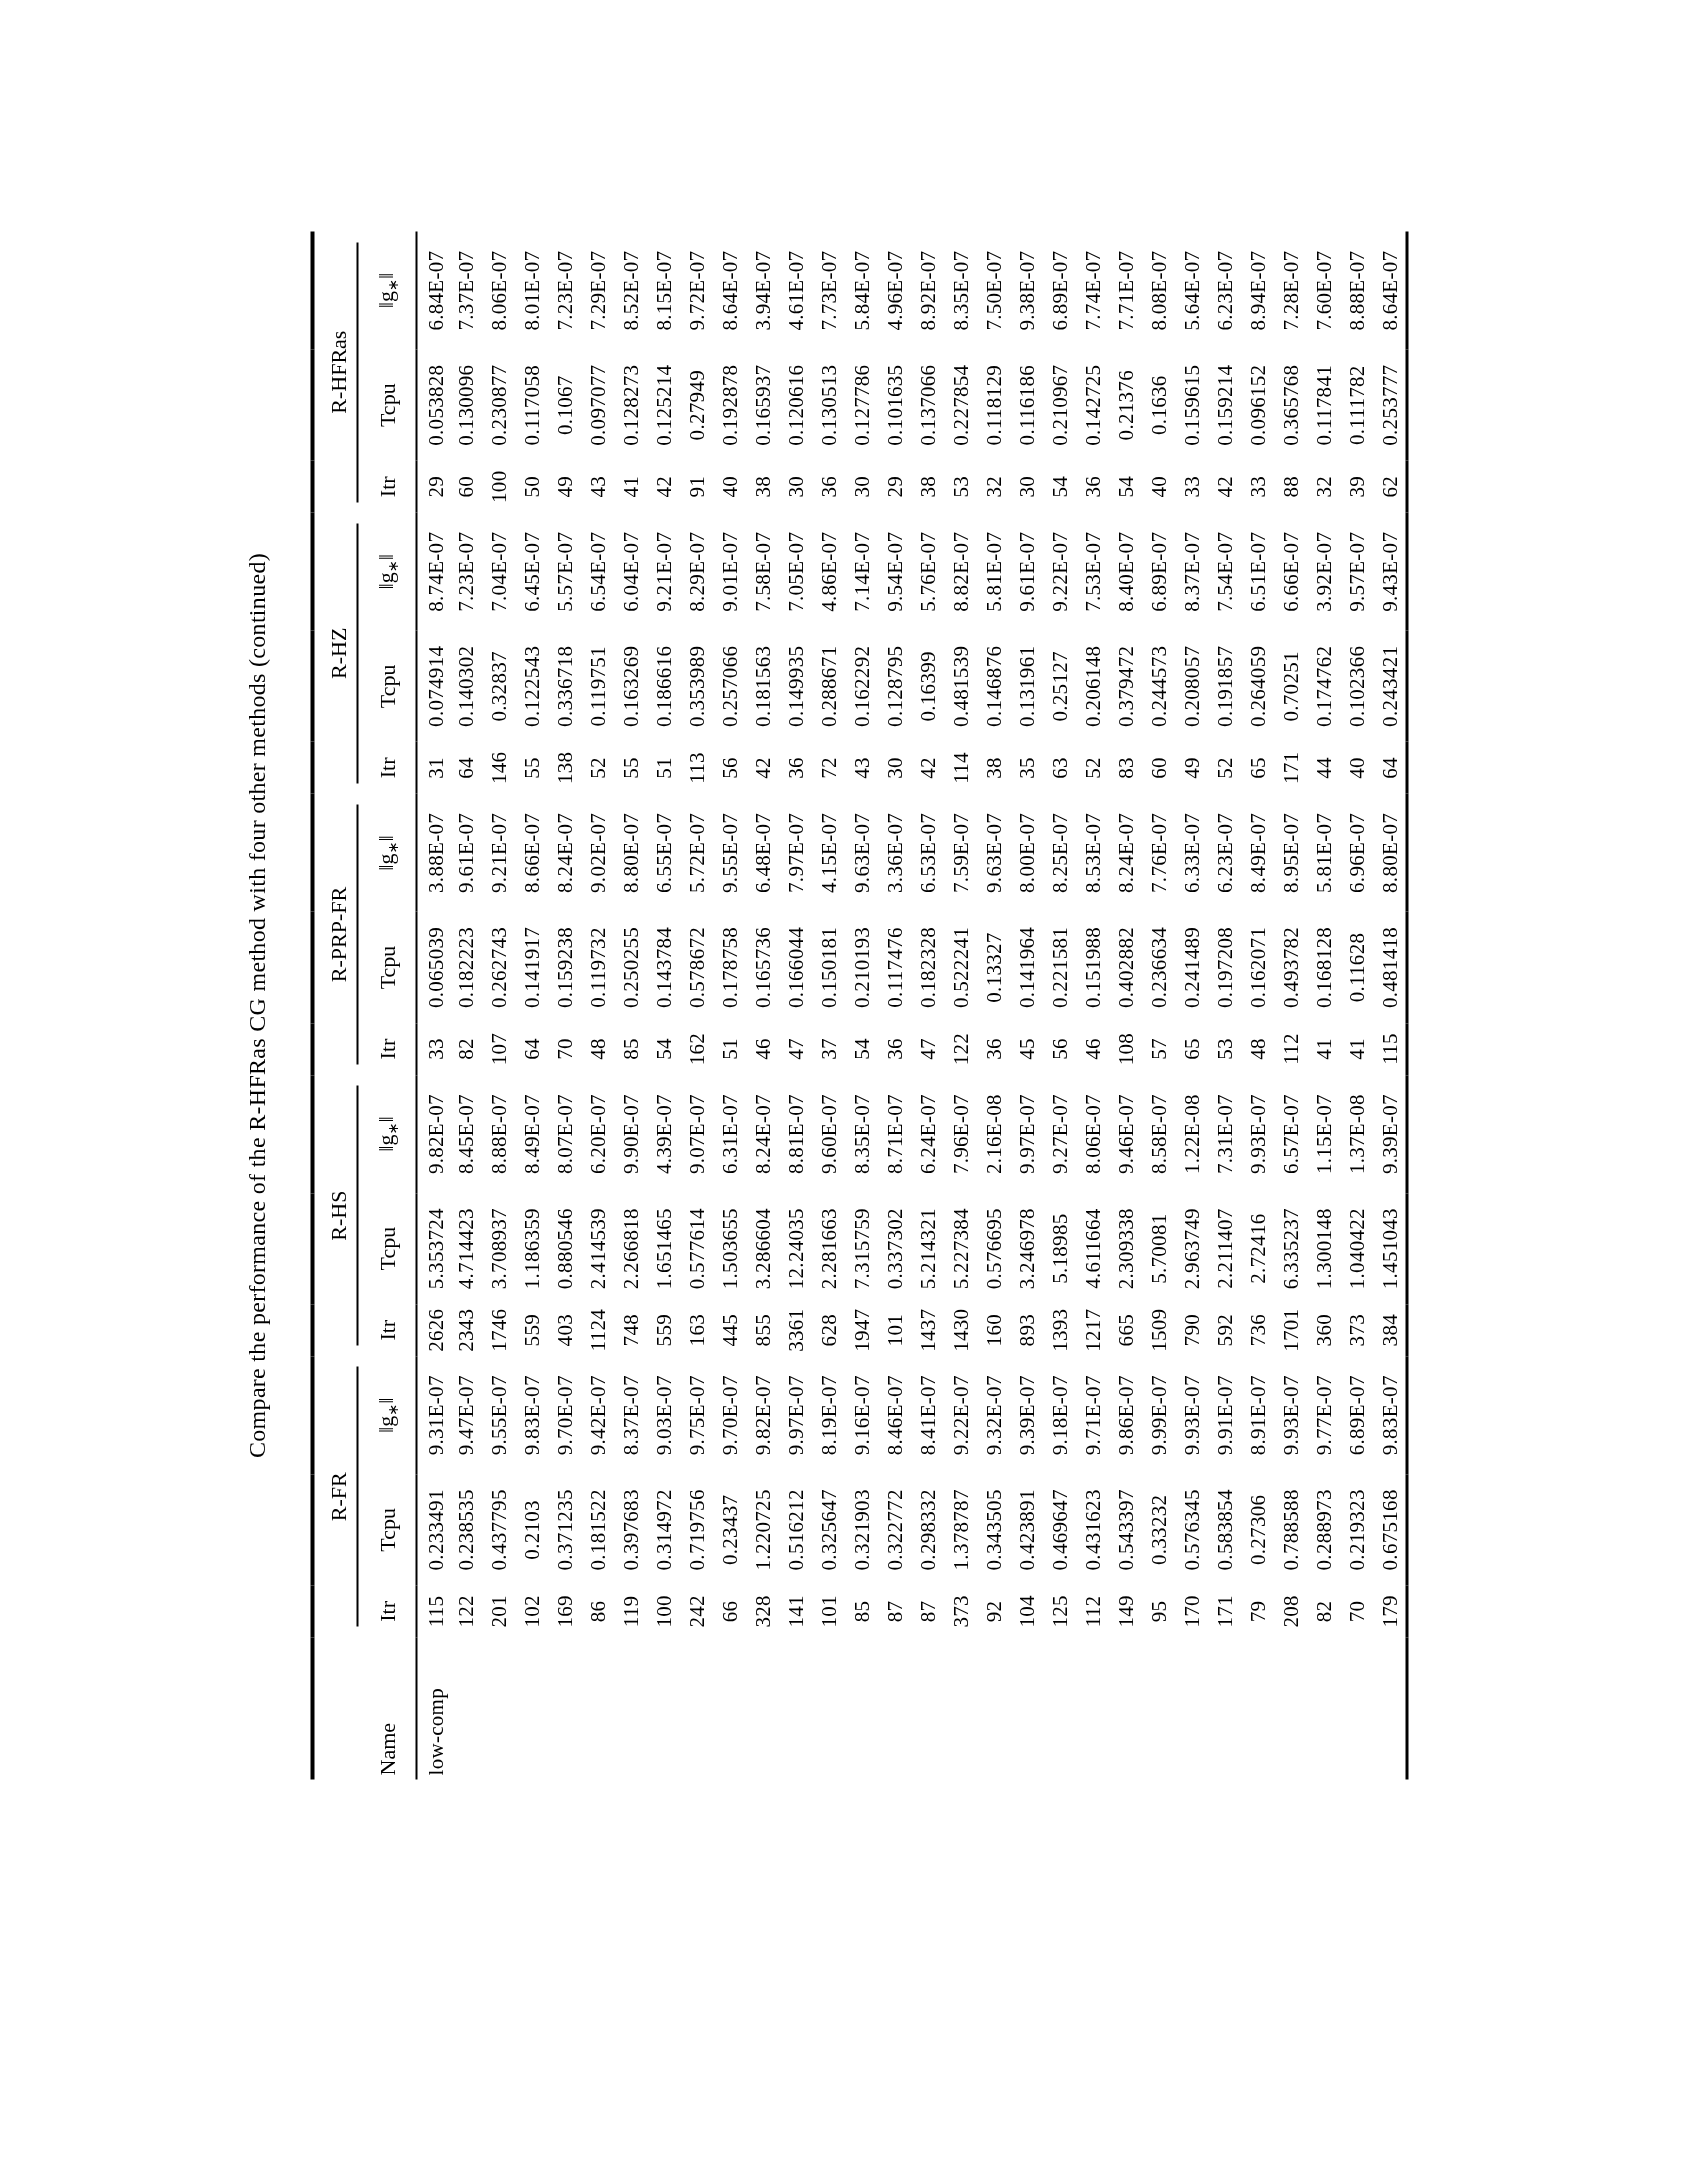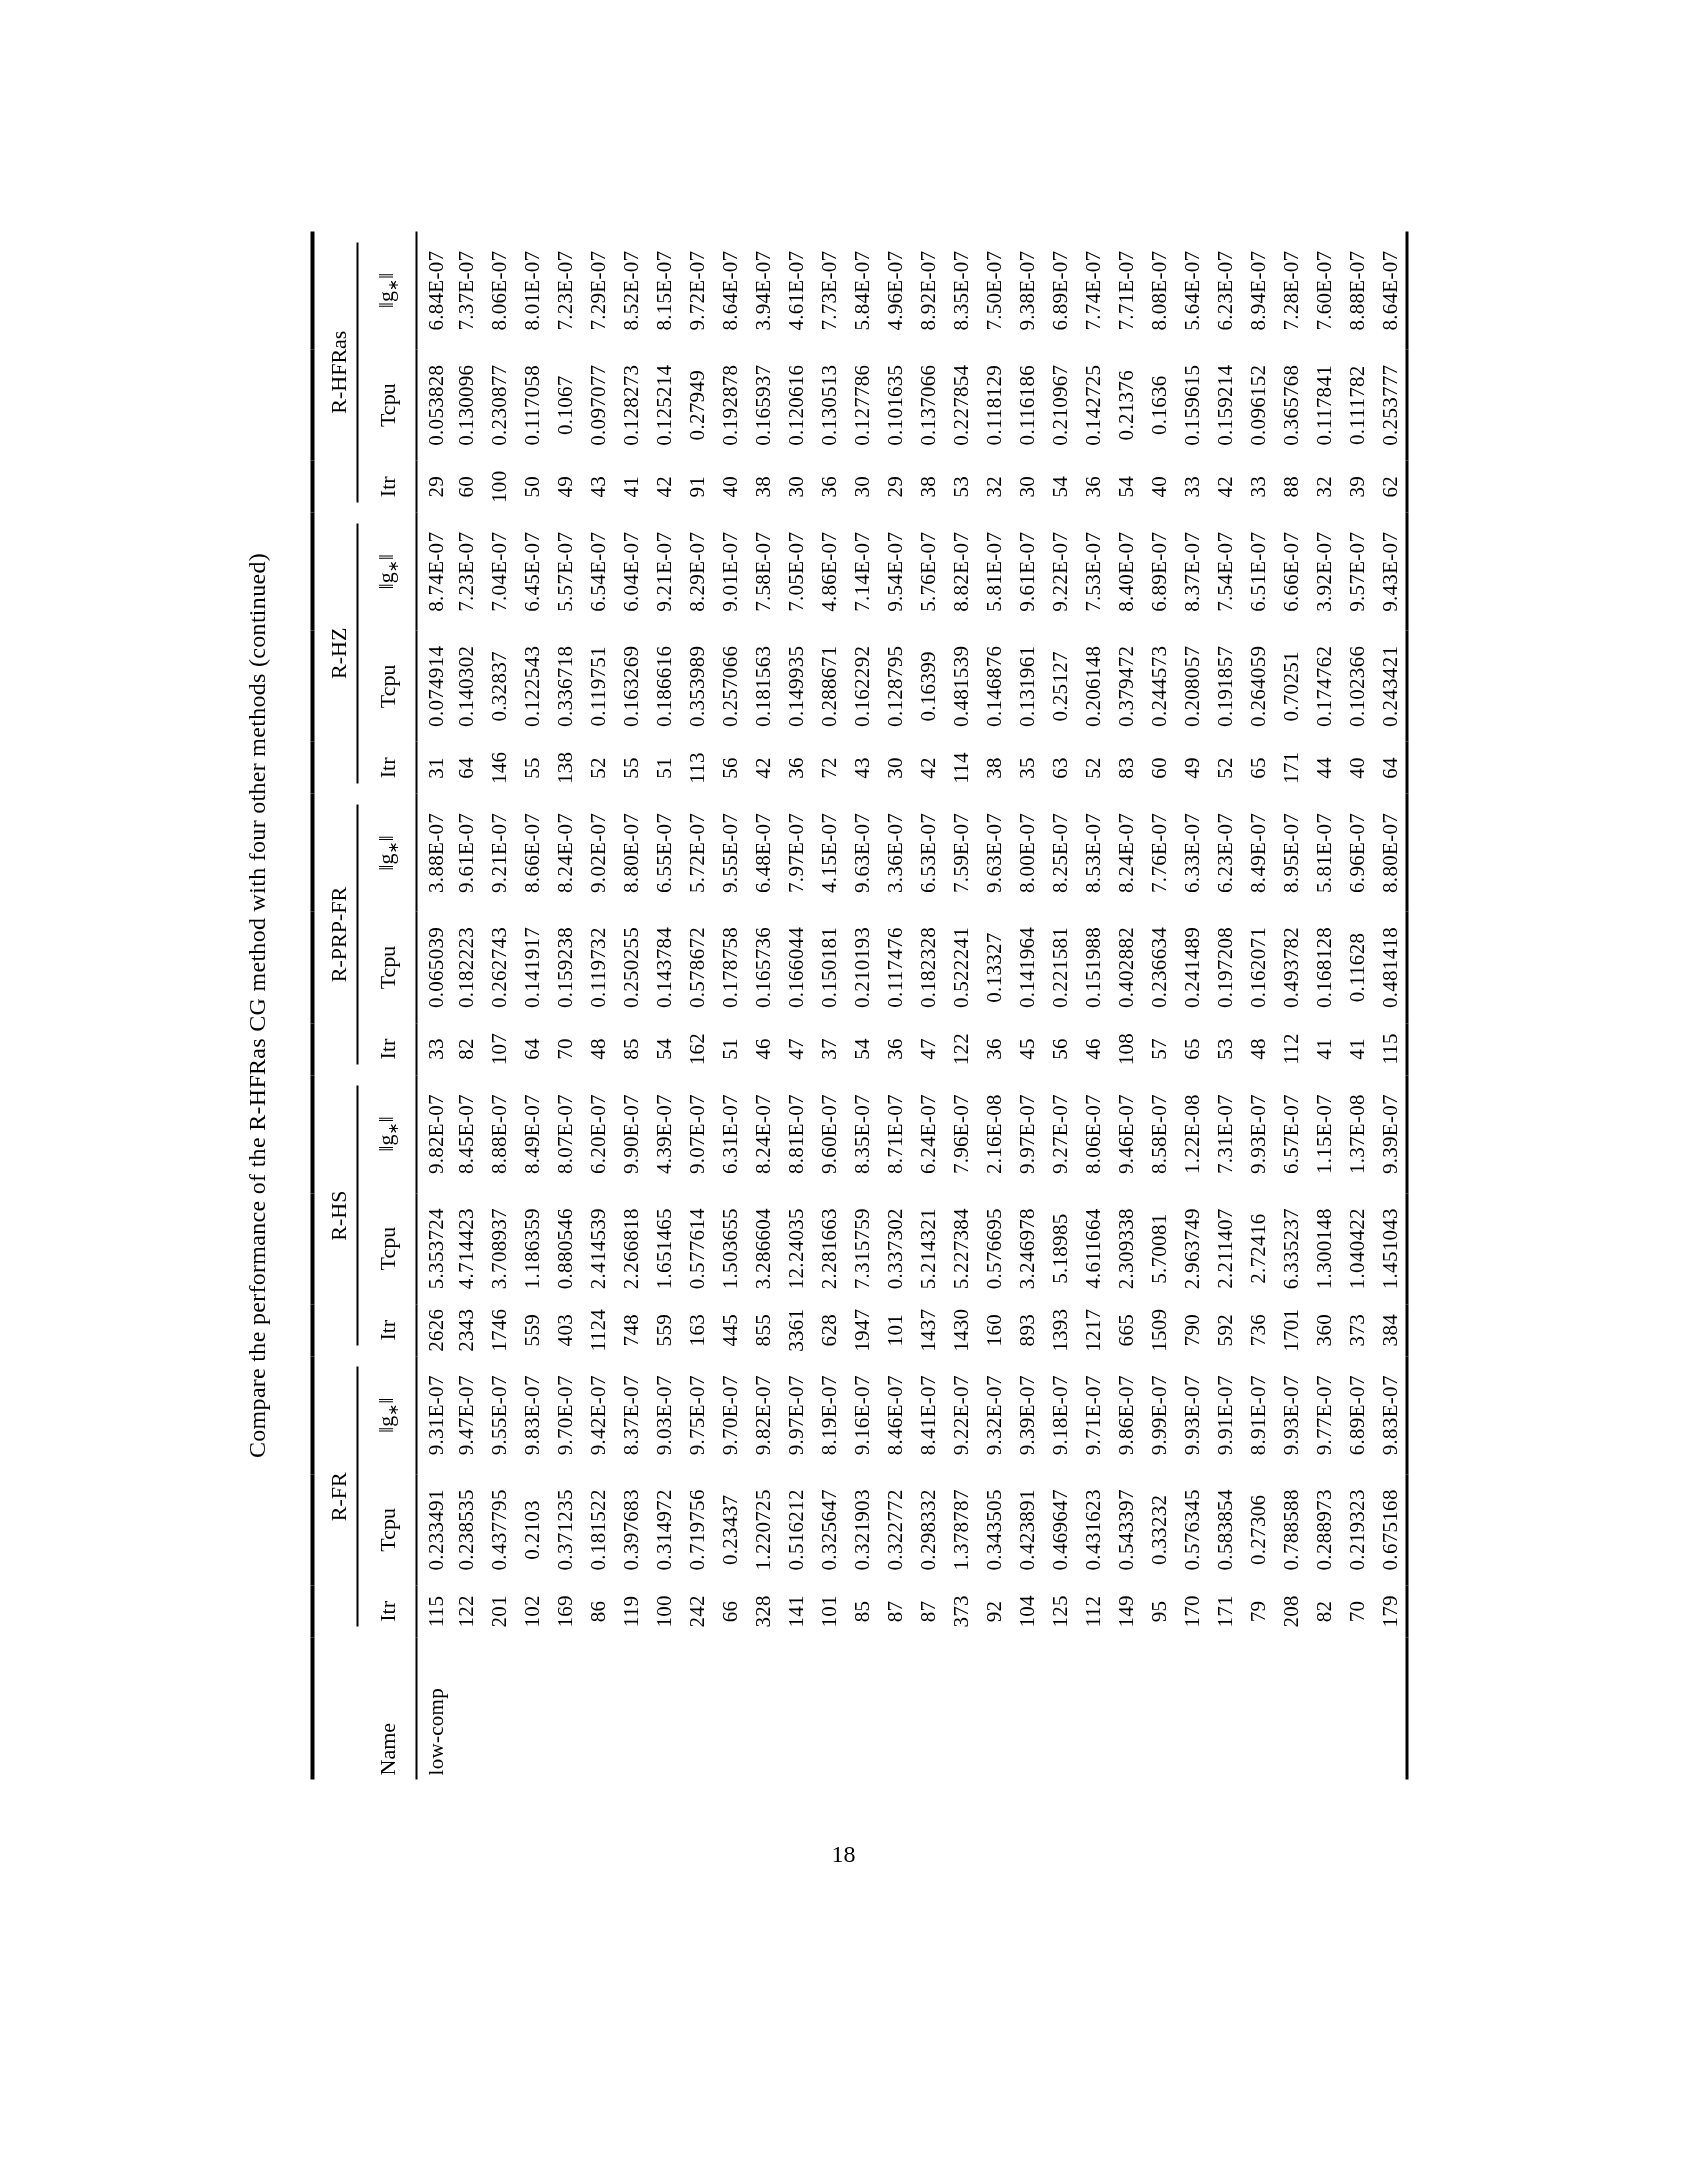--- a/index.html
+++ b/index.html
@@ -647,15 +647,14 @@
             <td>64</td>
             <td>0.243421</td>
             <td>9.43E-07</td>
             <td>62</td>
             <td>0.253777</td>
             <td>8.64E-07</td>
           </tr>
         </tbody>
     </table>
   </div>
-  <div class="page-num">18</div>
 </div>
 
 
 </body></html>

